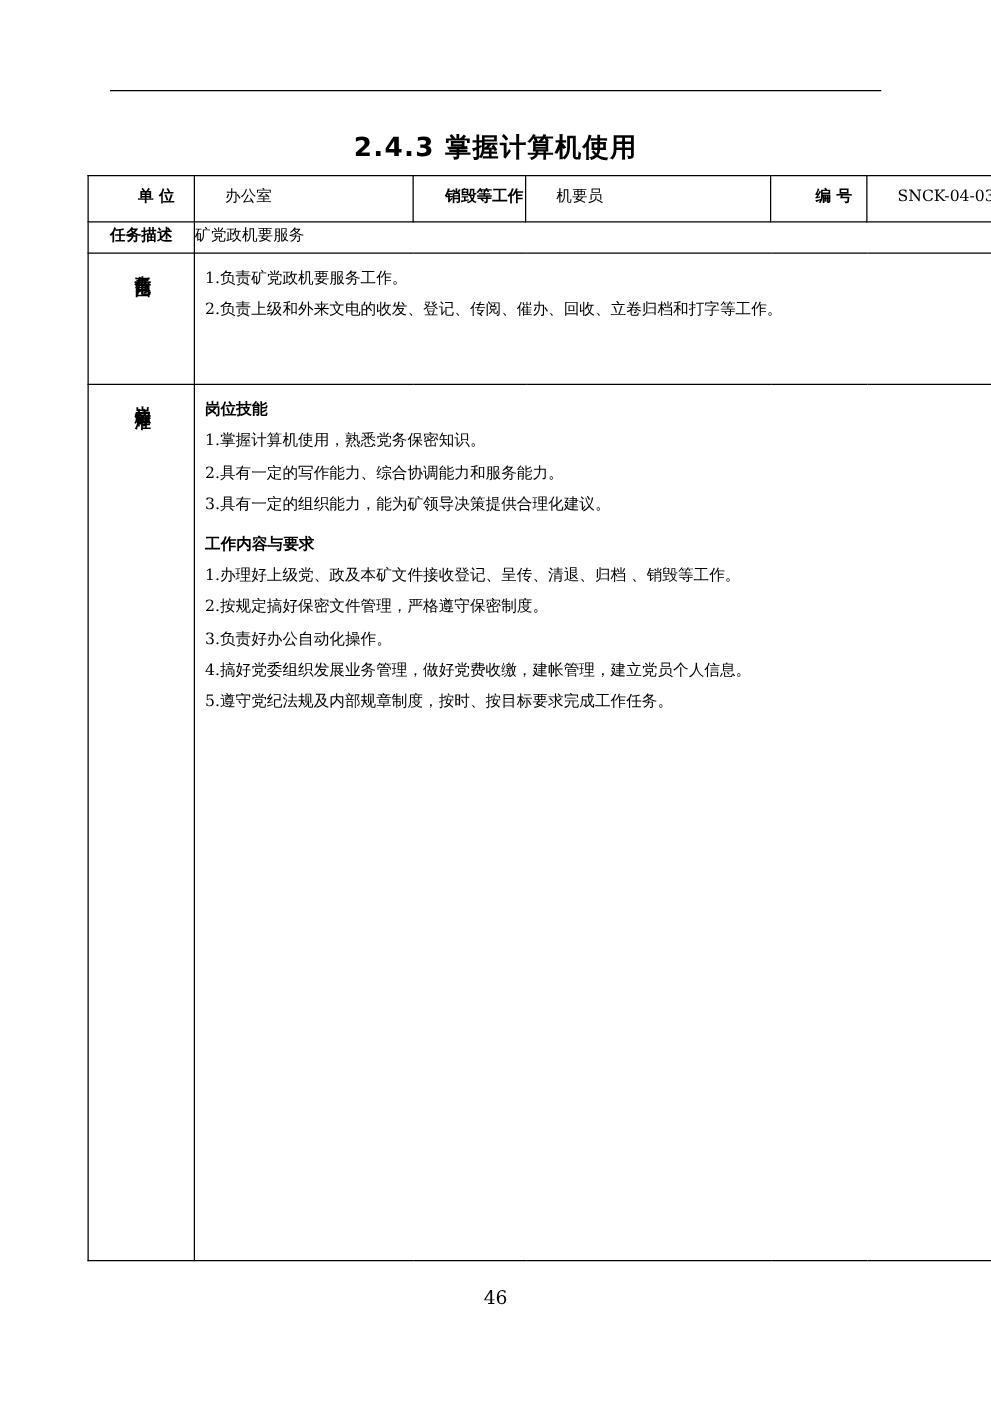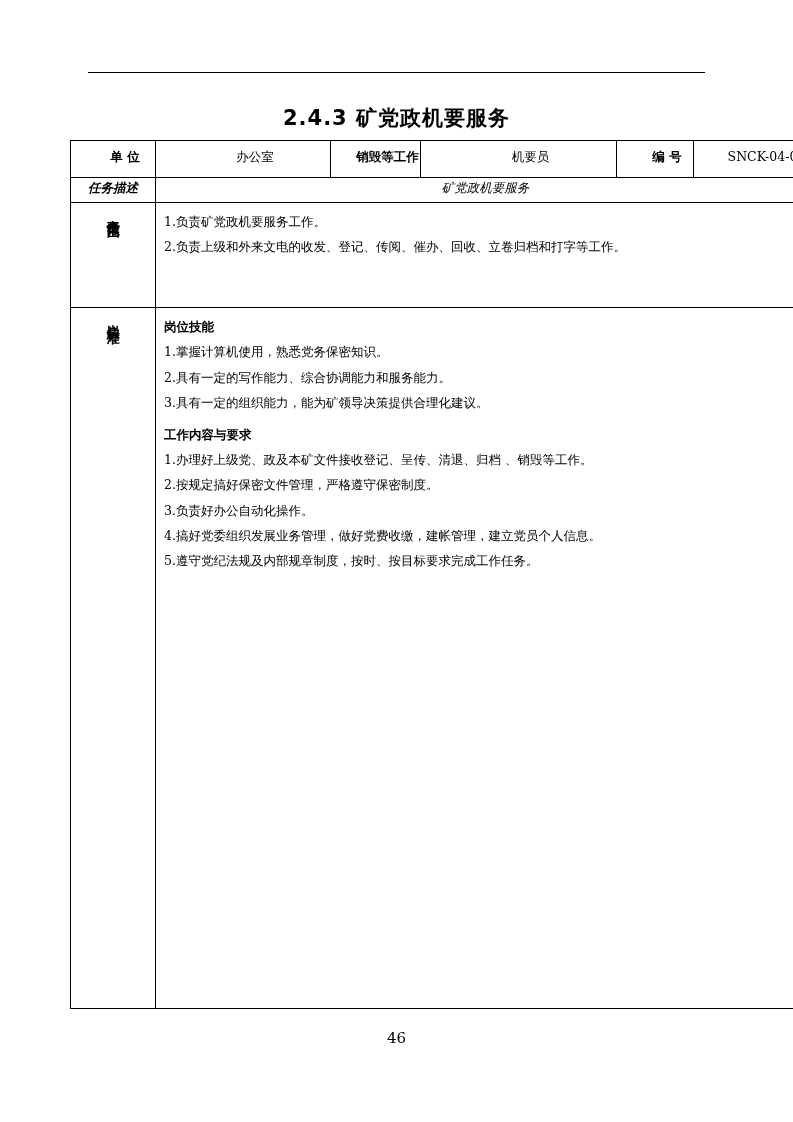--- a/index.html
+++ b/index.html
@@ -67,25 +67,24 @@
   .lbl {
     font-weight: bold;
     text-align: center;
     font-size: 13px;
     font-family: "DejaVu Sans", "Liberation Sans", sans-serif;
     letter-spacing: 0px;
   }
   .val {
     font-size: 12.5px;
     font-family: "DejaVu Serif", "Liberation Serif", serif;
-    text-align: center;
   }
   .row1 td { height: 24px; }
   .row1 .cell-pad { padding-top: 6px; padding-bottom: 6px; padding-left: 24px; }
-  .row2 td { height: 24px; font-style: italic; }
+  .row2 td { height: 24px; }
 
   
   .vlabel {
     text-align: center;
     vertical-align: middle;
   }
   .vlabel-inner {
     writing-mode: vertical-rl;
     text-orientation: upright;
     display: inline-block;
@@ -124,21 +123,21 @@
     color: #000;
   }
 </style>
 </head>
 <body>
 
 <div class="page">
 
   <div class="top-rule"></div>
 
-  <div class="doc-title">2.4.3   矿党政机要服务</div>
+  <div class="doc-title">2.4.3   掌握计算机使用</div>
 
   <table class="tbl">
     <colgroup>
       <col style="width:85px">
       <col style="width:175px">
       <col style="width:90px">
       <col style="width:196px">
       <col style="width:77px">
       <col style="width:122px">
     </colgroup>

